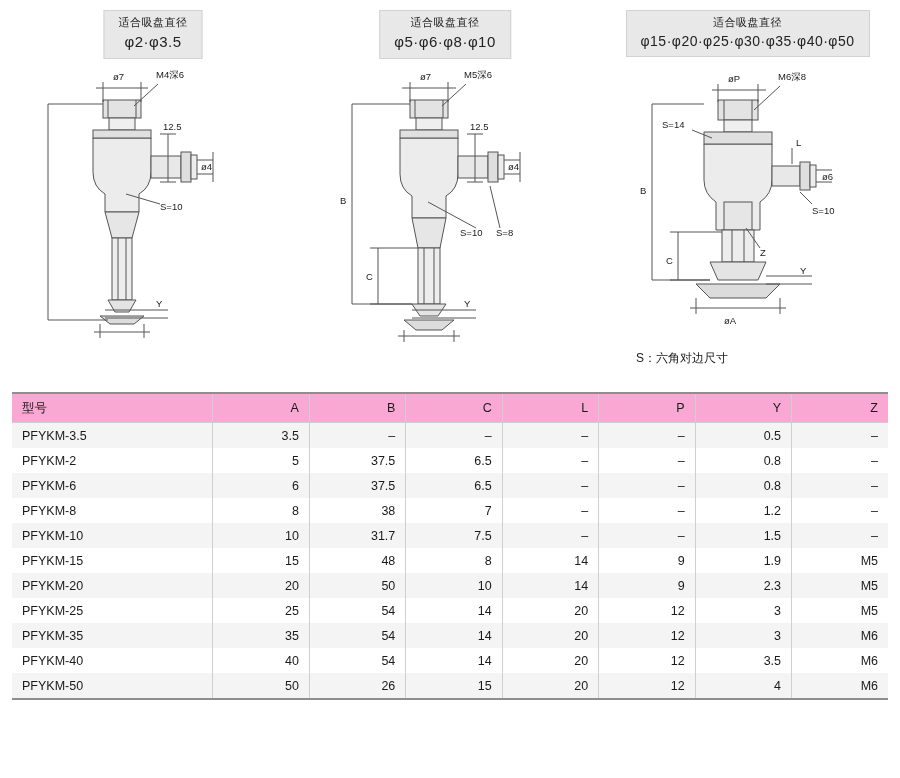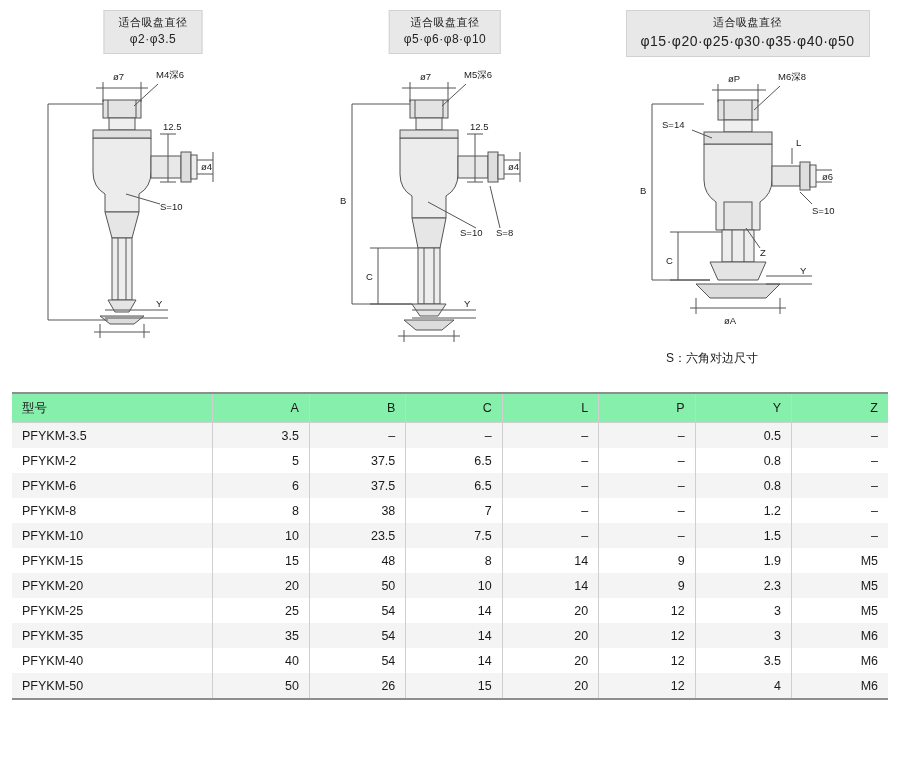--- a/index.html
+++ b/index.html
@@ -42,37 +42,37 @@
     text-align: center;
     line-height: 1.45;
     white-space: nowrap;
   }
   .cap-title {
     font-size: 11px;
     color: #222;
     letter-spacing: 0.5px;
   }
   .cap-sub {
-    font-size: 12px;
+    font-size: 15px;
     color: #222;
     letter-spacing: 0.5px;
   }
   .cap-sub.small { font-size: 14px; }
 
   .dwg {
     position: absolute;
     top: 52px;
     left: 0;
     width: 100%;
     height: 290px;
   }
 
   .note-s {
     position: absolute;
-    right: 6px;
+    right: 36px;
     top: 350px;
     font-size: 12px;
     color: #1a1a1a;
   }
 
   
   .table-wrap {
     position: absolute;
     left: 12px;
     top: 392px;
@@ -85,21 +85,21 @@
   }
   table.spec th, table.spec td {
     border-left: 1px solid #cfcfcf;
     border-right: 1px solid #cfcfcf;
     height: 25px;
     padding: 0 10px;
     font-weight: normal;
     color: #1a1a1a;
   }
   table.spec thead th {
-    background: #86efac;
+    background: #f9a8d4;
     border-top: 2px solid #8e8e8e;
     border-bottom: 1px solid #cfcfcf;
     height: 28px;
   }
   table.spec thead th:first-child { text-align: left; }
   table.spec thead th { text-align: right; }
   table.spec tbody td { text-align: right; }
   table.spec tbody td:first-child { text-align: left; }
   table.spec tbody tr:nth-child(odd) { background: #f4f4f4; }
   table.spec tbody tr:nth-child(even) { background: #ffffff; }
@@ -381,21 +381,21 @@
         <td>38</td>
         <td>7</td>
         <td>–</td>
         <td>–</td>
         <td>1.2</td>
         <td>–</td>
       </tr>
       <tr>
         <td>PFYKM-10</td>
         <td>10</td>
-        <td>23.5</td>
+        <td>31.7</td>
         <td>7.5</td>
         <td>–</td>
         <td>–</td>
         <td>1.5</td>
         <td>–</td>
       </tr>
       <tr>
         <td>PFYKM-15</td>
         <td>15</td>
         <td>48</td>

